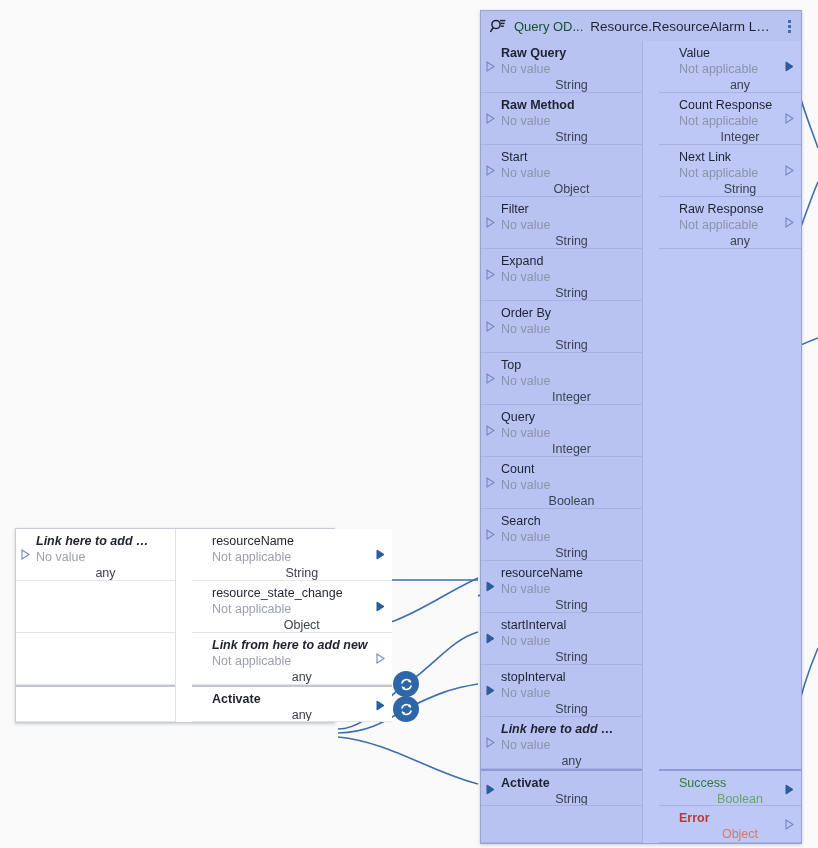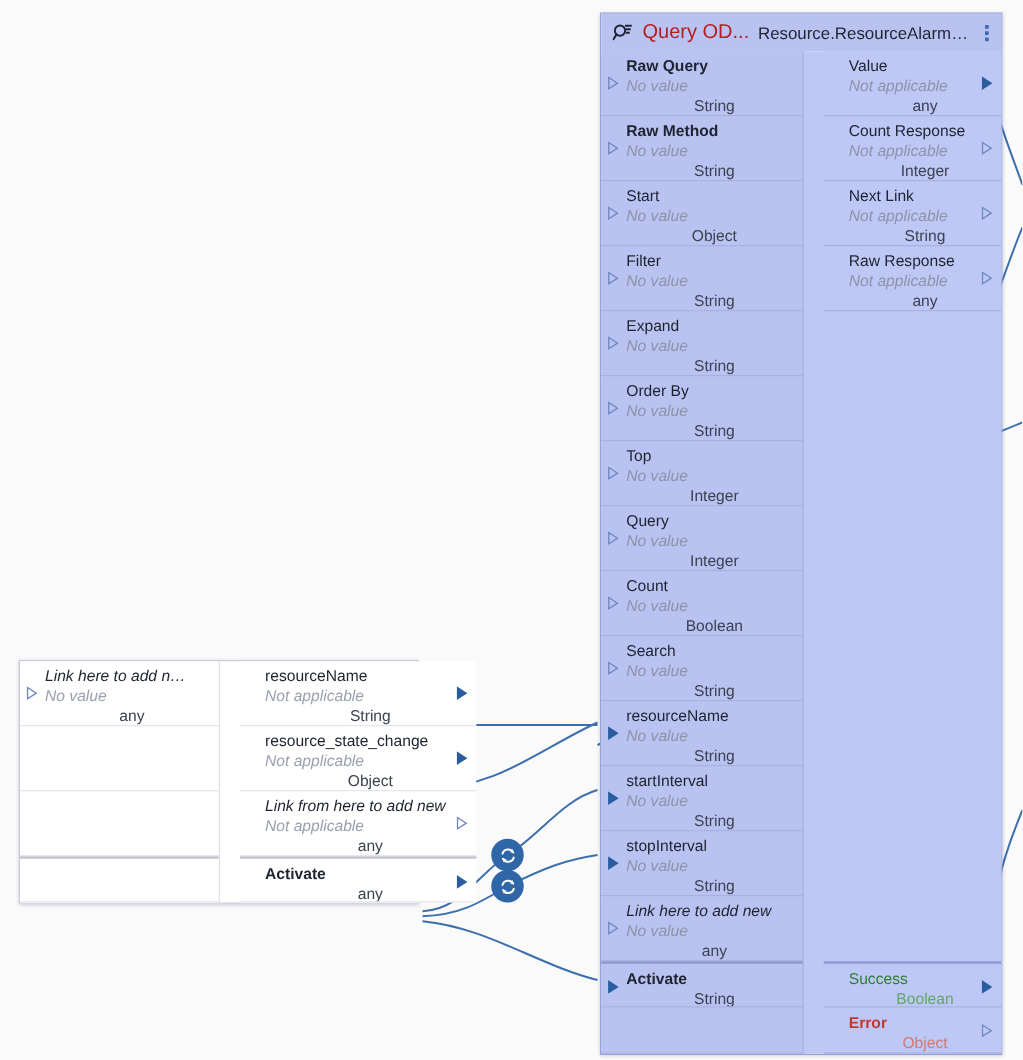--- a/index.html
+++ b/index.html
@@ -46,22 +46,22 @@
     overflow: hidden;
   }
   .node-header .hdr-icon {
     flex: 0 0 auto;
     width: 18px; height: 18px;
     display: flex; align-items: center; justify-content: center;
     margin-right: 7px;
   }
   .hdr-title {
     flex: 0 0 auto;
-    font-size: 16px;
-    color: #b91c1c;
+    font-size: 13px;
+    color: #14532d;
     overflow: hidden;
     text-overflow: ellipsis;
     white-space: nowrap;
   }
   .hdr-sub {
     flex: 1 1 auto;
     margin-left: 7px;
     font-size: 13.5px;
     color: #1f2430;
     overflow: hidden;
@@ -103,24 +103,23 @@
   .row .lbl {
     font-size: 12.5px;
     color: #1e2330;
     line-height: 15px;
     white-space: nowrap;
     overflow: hidden;
     text-overflow: ellipsis;
     padding-right: 24px;
   }
   .row .lbl.bold { font-weight: bold; }
-  .row .lbl.hint { font-style: italic; color: #1e2330; font-weight: normal; }
+  .row .lbl.hint { font-style: italic; color: #1e2330; font-weight: bold; }
   .row .val {
     font-size: 12.5px;
-    font-style: italic;
     color: #8d93a8;
     line-height: 16px;
     white-space: nowrap;
     overflow: hidden;
     text-overflow: ellipsis;
     padding-right: 24px;
   }
   .row .typ {
     font-size: 12.5px;
     color: #3c4250;

